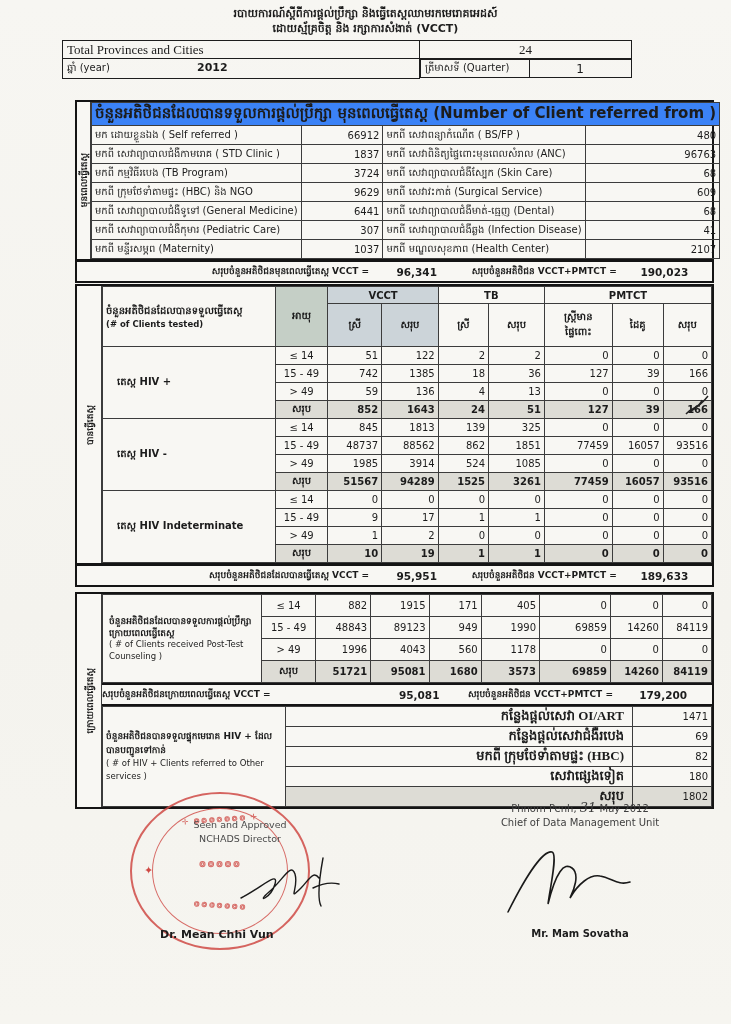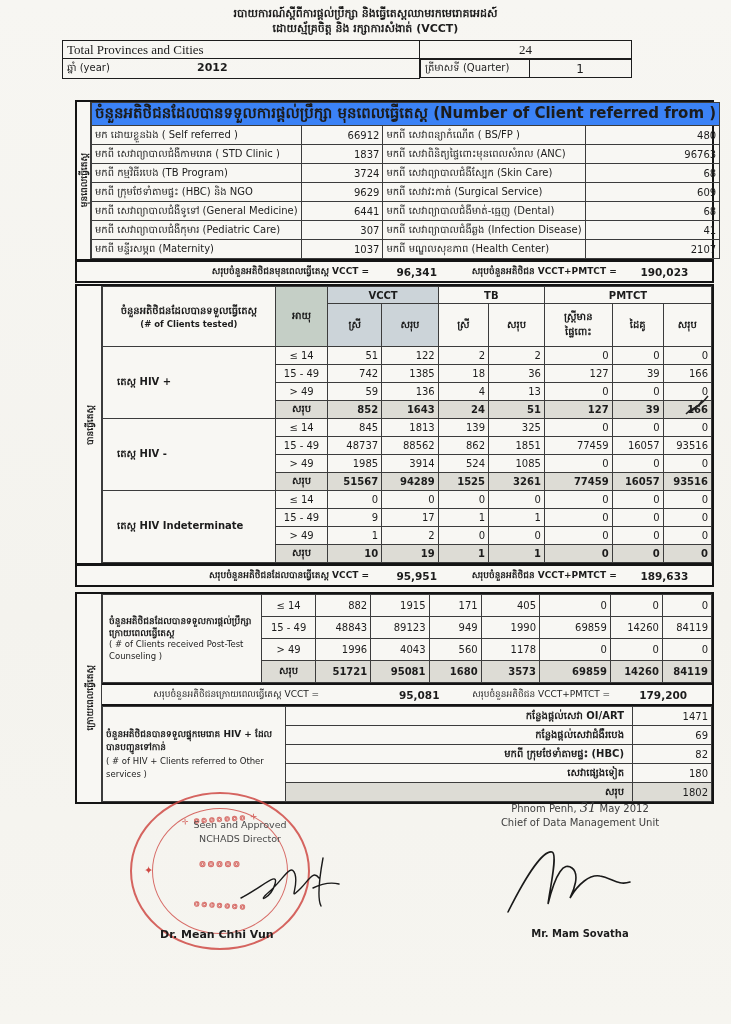--- a/index.html
+++ b/index.html
@@ -70,24 +70,24 @@
   
   #sectionCD { top:592px; }
   #sectionCD .right { flex:1; display:flex; flex-direction:column; }
   #tableC td { height:21px; }
   #tableC .glabel { font-size:9px; white-space:normal !important; line-height:1.35;
                     font-weight:bold; padding-left:6px !important; }
   #tableC .glabel .en { font-weight:normal; font-size:8.5px; }
   .mid-summary { display:flex; align-items:center; height:19px;
                  border-top:2px solid #141414; border-bottom:2px solid #141414;
                  font-size:9px; background:#f8f7f3; }
-  .mid-summary .slabel { font-weight:normal; text-align:center; }
+  .mid-summary .slabel { font-weight:bold; text-align:left; }
   .mid-summary .sval { font-weight:bold; font-size:10.5px; text-align:center; }
   #tableD td { height:18px; }
-  #tableD .dlabel { text-align:right; font-weight:bold; font-size:10px; padding-right:8px; }
+  #tableD .dlabel { text-align:right; font-weight:bold; font-size:13px; padding-right:8px;font-family:Liberation Serif, serif; }
   #tableD .dval { width:72px; }
   #tableD .total td { background:var(--shade_total,#dddcd5); }
   #tableD .dtitle { white-space:normal !important; line-height:1.5; font-weight:bold;
                     font-size:9px; width:176px; vertical-align:middle; }
   #tableD .dtitle .en { font-weight:normal; font-size:8.5px; }
 
   
   .footer { position:absolute; left:0; top:800px; width:731px; height:220px; }
   .stamp { position:absolute; left:130px; top:-8px; width:180px; height:158px; }
   .ring-outer { position:absolute; inset:0; border:2.5px solid var(--stamp_red,#cf4a45);
@@ -212,21 +212,21 @@
   </div>
 
   <div class="section" id="sectionB">
     <div class="box">
       <div class="strip">
           <span>បានធ្វើតេស្ត</span>
         </div>
       <table class="grid">
         <tbody>
             <tr class="h1">
-          <th class="wL" rowspan="2" style="text-align:center; white-space:normal;">
+          <th class="wL" rowspan="2" style="text-align:left; white-space:normal;">
             <div>ចំនួនអតិថិជនដែលបានទទួលធ្វើតេស្ត</div>
             <div style="font-weight:bold; font-size:8.5px;">(# of Clients tested)</div>
           </th>
           <th class="wAge shade-a" rowspan="2">អាយុ</th>
           <th colspan="2" class="shade-v">VCCT</th>
           <th colspan="2">TB</th>
           <th colspan="3">PMTCT</th>
         </tr>
         <tr class="h2">
           <th class="w1 shade-v">ស្រី</th>

